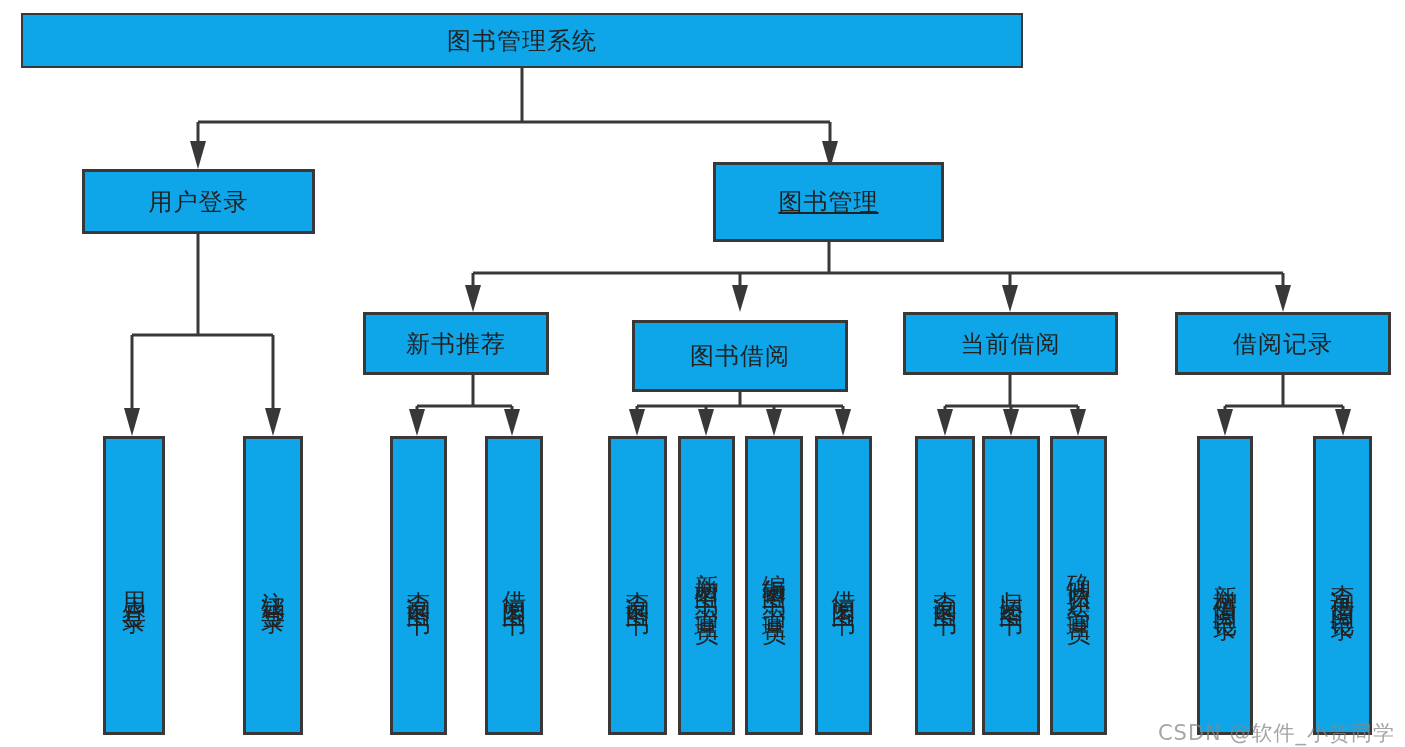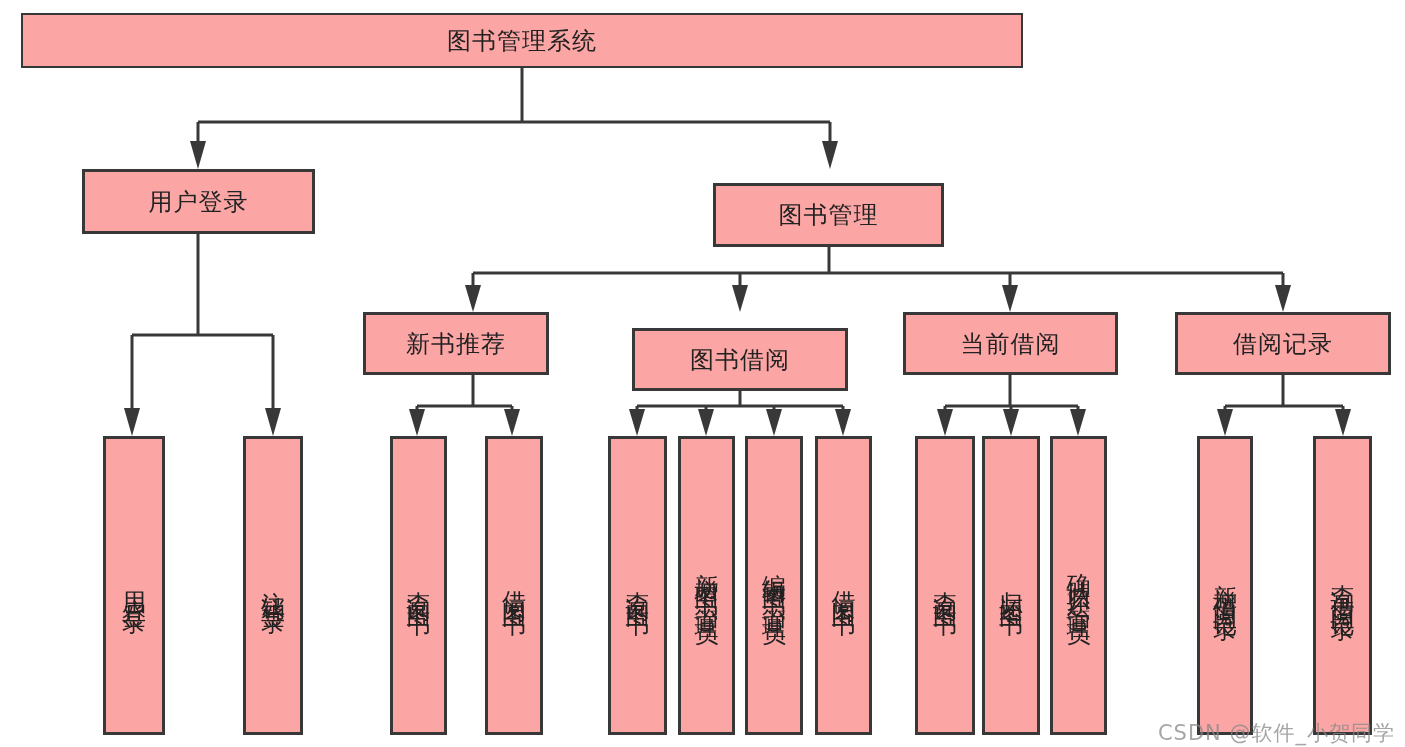--- a/index.html
+++ b/index.html
@@ -8,41 +8,41 @@
     width:1405px;height:747px;
     background:#ffffff;
     font-family:"DejaVu Sans",sans-serif;
     color:#222222;
     overflow:hidden;
   }
   #connector-layer{position:absolute;left:0;top:0;}
   .node{
     position:absolute;
     box-sizing:border-box;
-    background:#fca5a5;
+    background:#0ea5e9;
     border:3px solid #383838;
     display:flex;
     align-items:center;
     justify-content:center;
   }
   .hnode{font-size:24px;letter-spacing:1px;}
   .root{border-width:2.5px;}
   .vnode span{
     writing-mode:vertical-rl;
     text-orientation:mixed;
     font-size:24px;
     line-height:1;
     letter-spacing:7px;
   }
   
   #n-root{left:21px;top:13px;width:1002px;height:55px;}
   #n-user-login{left:82px;top:169px;width:233px;height:65px;}
-  #n-book-mgmt{left:713px;top:183px;width:231px;height:64px;}
+  #n-book-mgmt{left:713px;top:162px;width:231px;height:80px;text-decoration:underline;}
   #n-new-book-rec{left:363px;top:312px;width:186px;height:63px;}
-  #n-book-borrow{left:632px;top:328px;width:216px;height:63px;}
+  #n-book-borrow{left:632px;top:320px;width:216px;height:72px;}
   #n-current-borrow{left:903px;top:312px;width:215px;height:63px;}
   #n-borrow-records{left:1175px;top:312px;width:216px;height:63px;}
   #n-leaf-user-login{left:103px;top:436px;width:62px;height:299px;}
   #n-leaf-logout{left:243px;top:436px;width:60px;height:299px;}
   #n-leaf-query-book-1{left:390px;top:436px;width:57px;height:299px;}
   #n-leaf-borrow-book-1{left:485px;top:436px;width:58px;height:299px;}
   #n-leaf-query-book-2{left:608px;top:436px;width:59px;height:299px;}
   #n-leaf-add-book{left:678px;top:436px;width:57px;height:299px;}
   #n-leaf-edit-book{left:745px;top:436px;width:58px;height:299px;}
   #n-leaf-borrow-book-2{left:815px;top:436px;width:57px;height:299px;}

